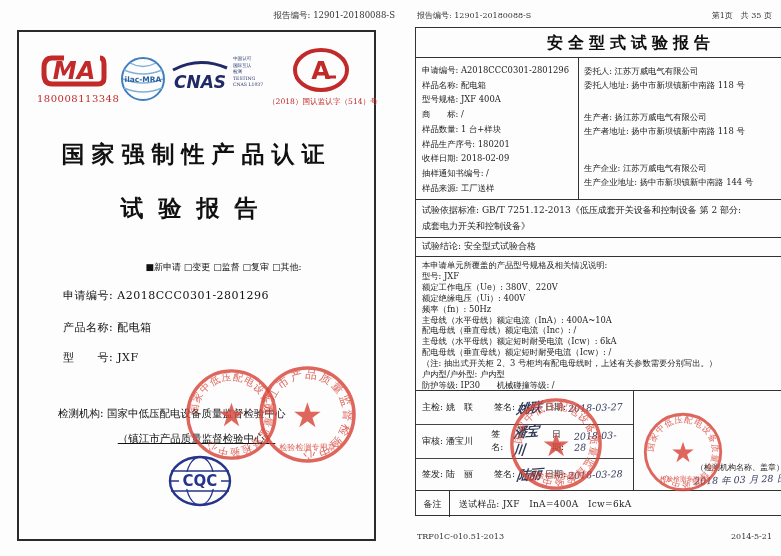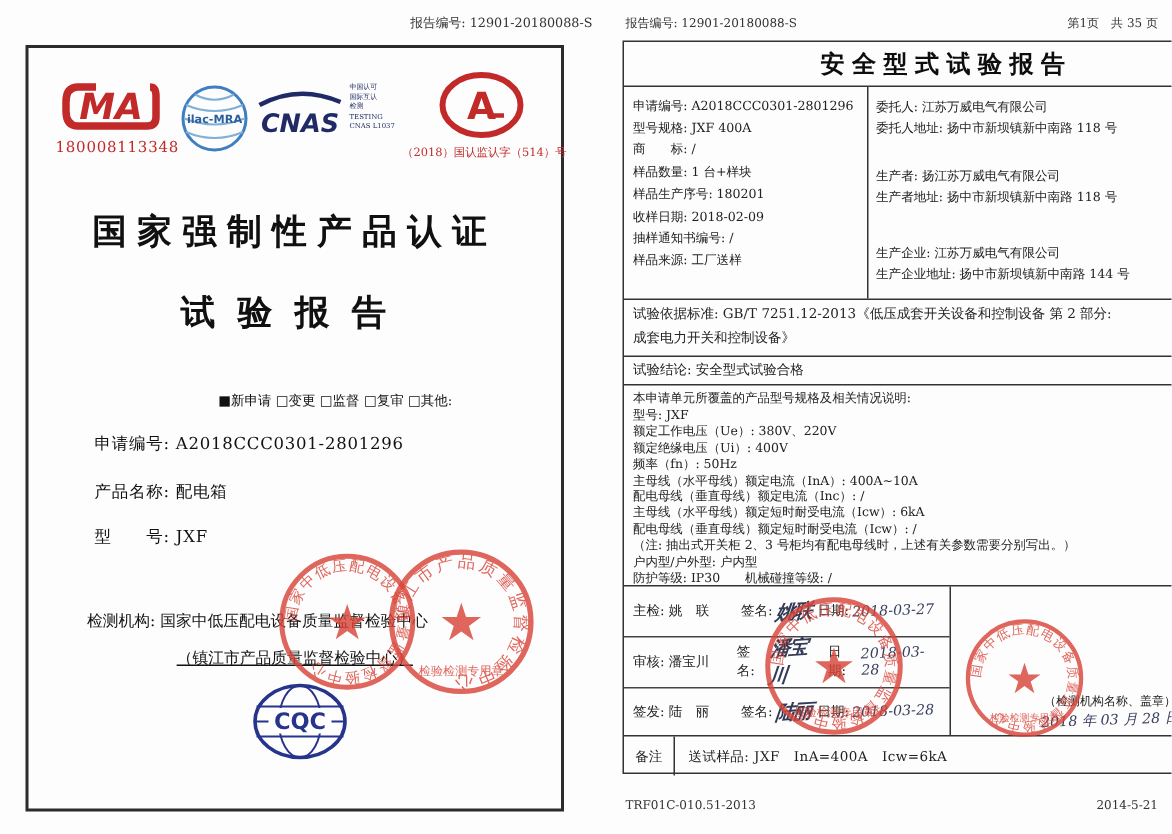--- a/index.html
+++ b/index.html
@@ -133,20 +133,21 @@
 
 <div class="abs rp-repno">报告编号: 12901-20180088-S</div>
 <div class="abs rp-pageno">第1页　共 35 页</div>
 
 <div class="abs rp-table">
   <div class="row rt-title">安全型式试验报告</div>
 
   <div class="row rt-info">
     <div class="rt-info-left">
       <div>申请编号: A2018CCC0301-2801296</div>
+      <div>样品名称: 配电箱</div>
       <div>型号规格: JXF 400A</div>
       <div>商　　标: /</div>
       <div>样品数量: 1 台+样块</div>
       <div>样品生产序号: 180201</div>
       <div>收样日期: 2018-02-09</div>
       <div>抽样通知书编号: /</div>
       <div>样品来源: 工厂送样</div>
     </div>
     <div class="rt-info-right">
       <div>委托人: 江苏万威电气有限公司</div>

